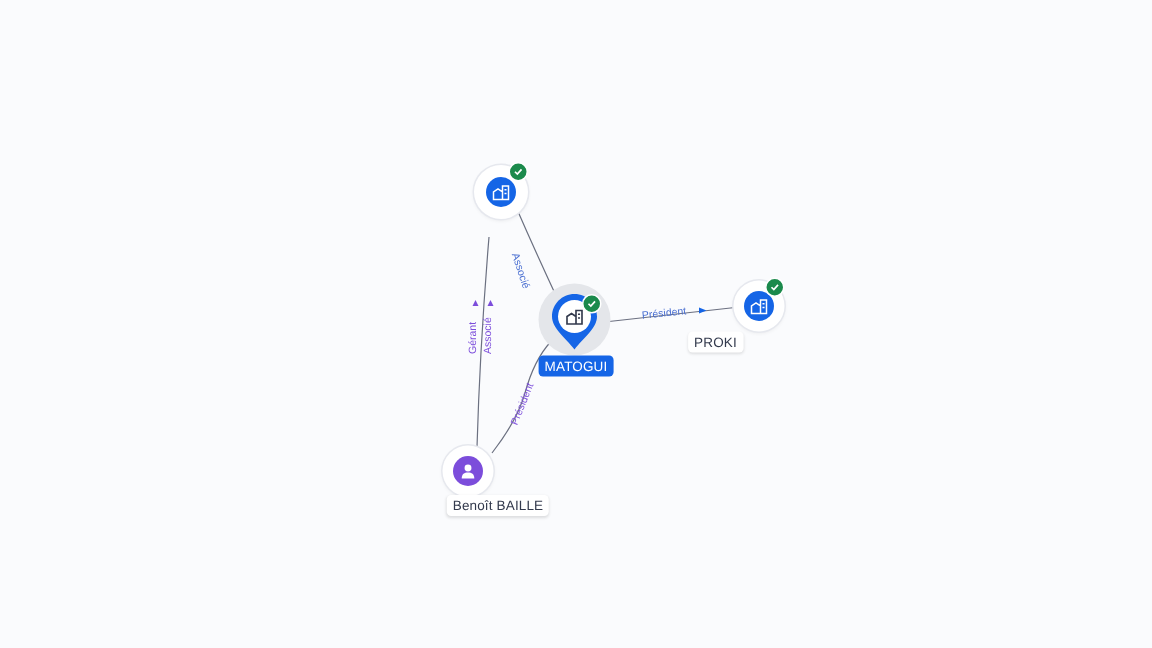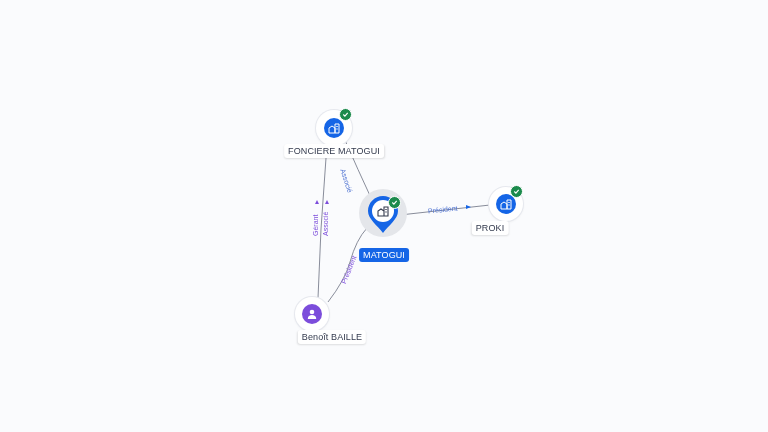--- a/index.html
+++ b/index.html
@@ -103,57 +103,56 @@
         <rect x="8.3" y="4" width="1.4" height="1" fill="#fff"></rect>
         <rect x="8.3" y="6.5" width="1.4" height="1" fill="#fff"></rect>
       </svg>
     </div>
     <div class="badge" style="left:23px; top:-2px;">
       <svg width="7" height="7" viewBox="0 0 8 8">
         <path d="M1.5 4 L3.3 5.8 L6.5 2.2" stroke="#fff" stroke-width="1.3" fill="none"></path>
       </svg>
     </div>
   </div>
-  <div class="label" style="left:334px; top:144px;">FONCIERE MATOGUI</div>
 
   <div class="node" style="left:383px; top:213px; width:48px; height:48px;">
     <div class="halo" style="left:0; top:0; width:48px; height:48px; background:#e4e6ea; box-shadow:none;"></div>
     <svg style="position:absolute; left:8px; top:6px;" width="32" height="40" viewBox="0 0 32 40">
       <path d="M16 1 C7.7 1 1 7.7 1 16 C1 24 10 30 16 38 C22 30 31 24 31 16 C31 7.7 24.3 1 16 1 Z" fill="#1565e6"></path>
       <circle cx="16" cy="16" r="11" fill="#ffffff"></circle>
     </svg>
     <svg style="position:absolute; left:18px; top:16px;" width="12" height="12" viewBox="0 0 12 12">
       <path d="M1 11 V6 L4 4 L7 6 V11 Z M7 11 V2 H11 V11 Z" fill="none" stroke="#333a4d" stroke-width="1.1"></path>
       <rect x="8.3" y="4" width="1.4" height="1" fill="#333a4d"></rect>
       <rect x="8.3" y="6.5" width="1.4" height="1" fill="#333a4d"></rect>
     </svg>
     <div class="badge" style="left:29px; top:7px;">
       <svg width="7" height="7" viewBox="0 0 8 8">
         <path d="M1.5 4 L3.3 5.8 L6.5 2.2" stroke="#fff" stroke-width="1.3" fill="none"></path>
       </svg>
     </div>
   </div>
-  <div class="label selected" style="left:384px; top:248px;">MATOGUI</div>
+  <div class="label selected" style="left:384px; top:237px;">MATOGUI</div>
 
   <div class="node" style="left:506px; top:204px; width:34px; height:34px;">
     <div class="halo" style="left:0; top:0; width:34px; height:34px;"></div>
     <div class="circle" style="left:7px; top:7px; width:20px; height:20px; background:#1565e6;">
       <svg width="12" height="12" viewBox="0 0 12 12">
         <path d="M1 11 V6 L4 4 L7 6 V11 Z M7 11 V2 H11 V11 Z" fill="none" stroke="#fff" stroke-width="1"></path>
         <rect x="8.3" y="4" width="1.4" height="1" fill="#fff"></rect>
         <rect x="8.3" y="6.5" width="1.4" height="1" fill="#fff"></rect>
       </svg>
     </div>
     <div class="badge" style="left:21px; top:-2px;">
       <svg width="7" height="7" viewBox="0 0 8 8">
         <path d="M1.5 4 L3.3 5.8 L6.5 2.2" stroke="#fff" stroke-width="1.3" fill="none"></path>
       </svg>
     </div>
   </div>
-  <div class="label" style="left:490px; top:221px;text-align:center;">PROKI</div>
+  <div class="label" style="left:477px; top:221px;text-align:center;">PROKI</div>
 
   <div class="node" style="left:312px; top:314px; width:34px; height:34px;">
     <div class="halo" style="left:0; top:0; width:34px; height:34px;"></div>
     <div class="circle" style="left:7px; top:7px; width:20px; height:20px; background:#7c4ddb;">
       <svg width="12" height="12" viewBox="0 0 12 12">
         <circle cx="6" cy="4" r="2.3" fill="#fff"></circle>
         <path d="M1.8 11 C1.8 8 3.6 7 6 7 C8.4 7 10.2 8 10.2 11 Z" fill="#fff"></path>
       </svg>
     </div>
   </div>

